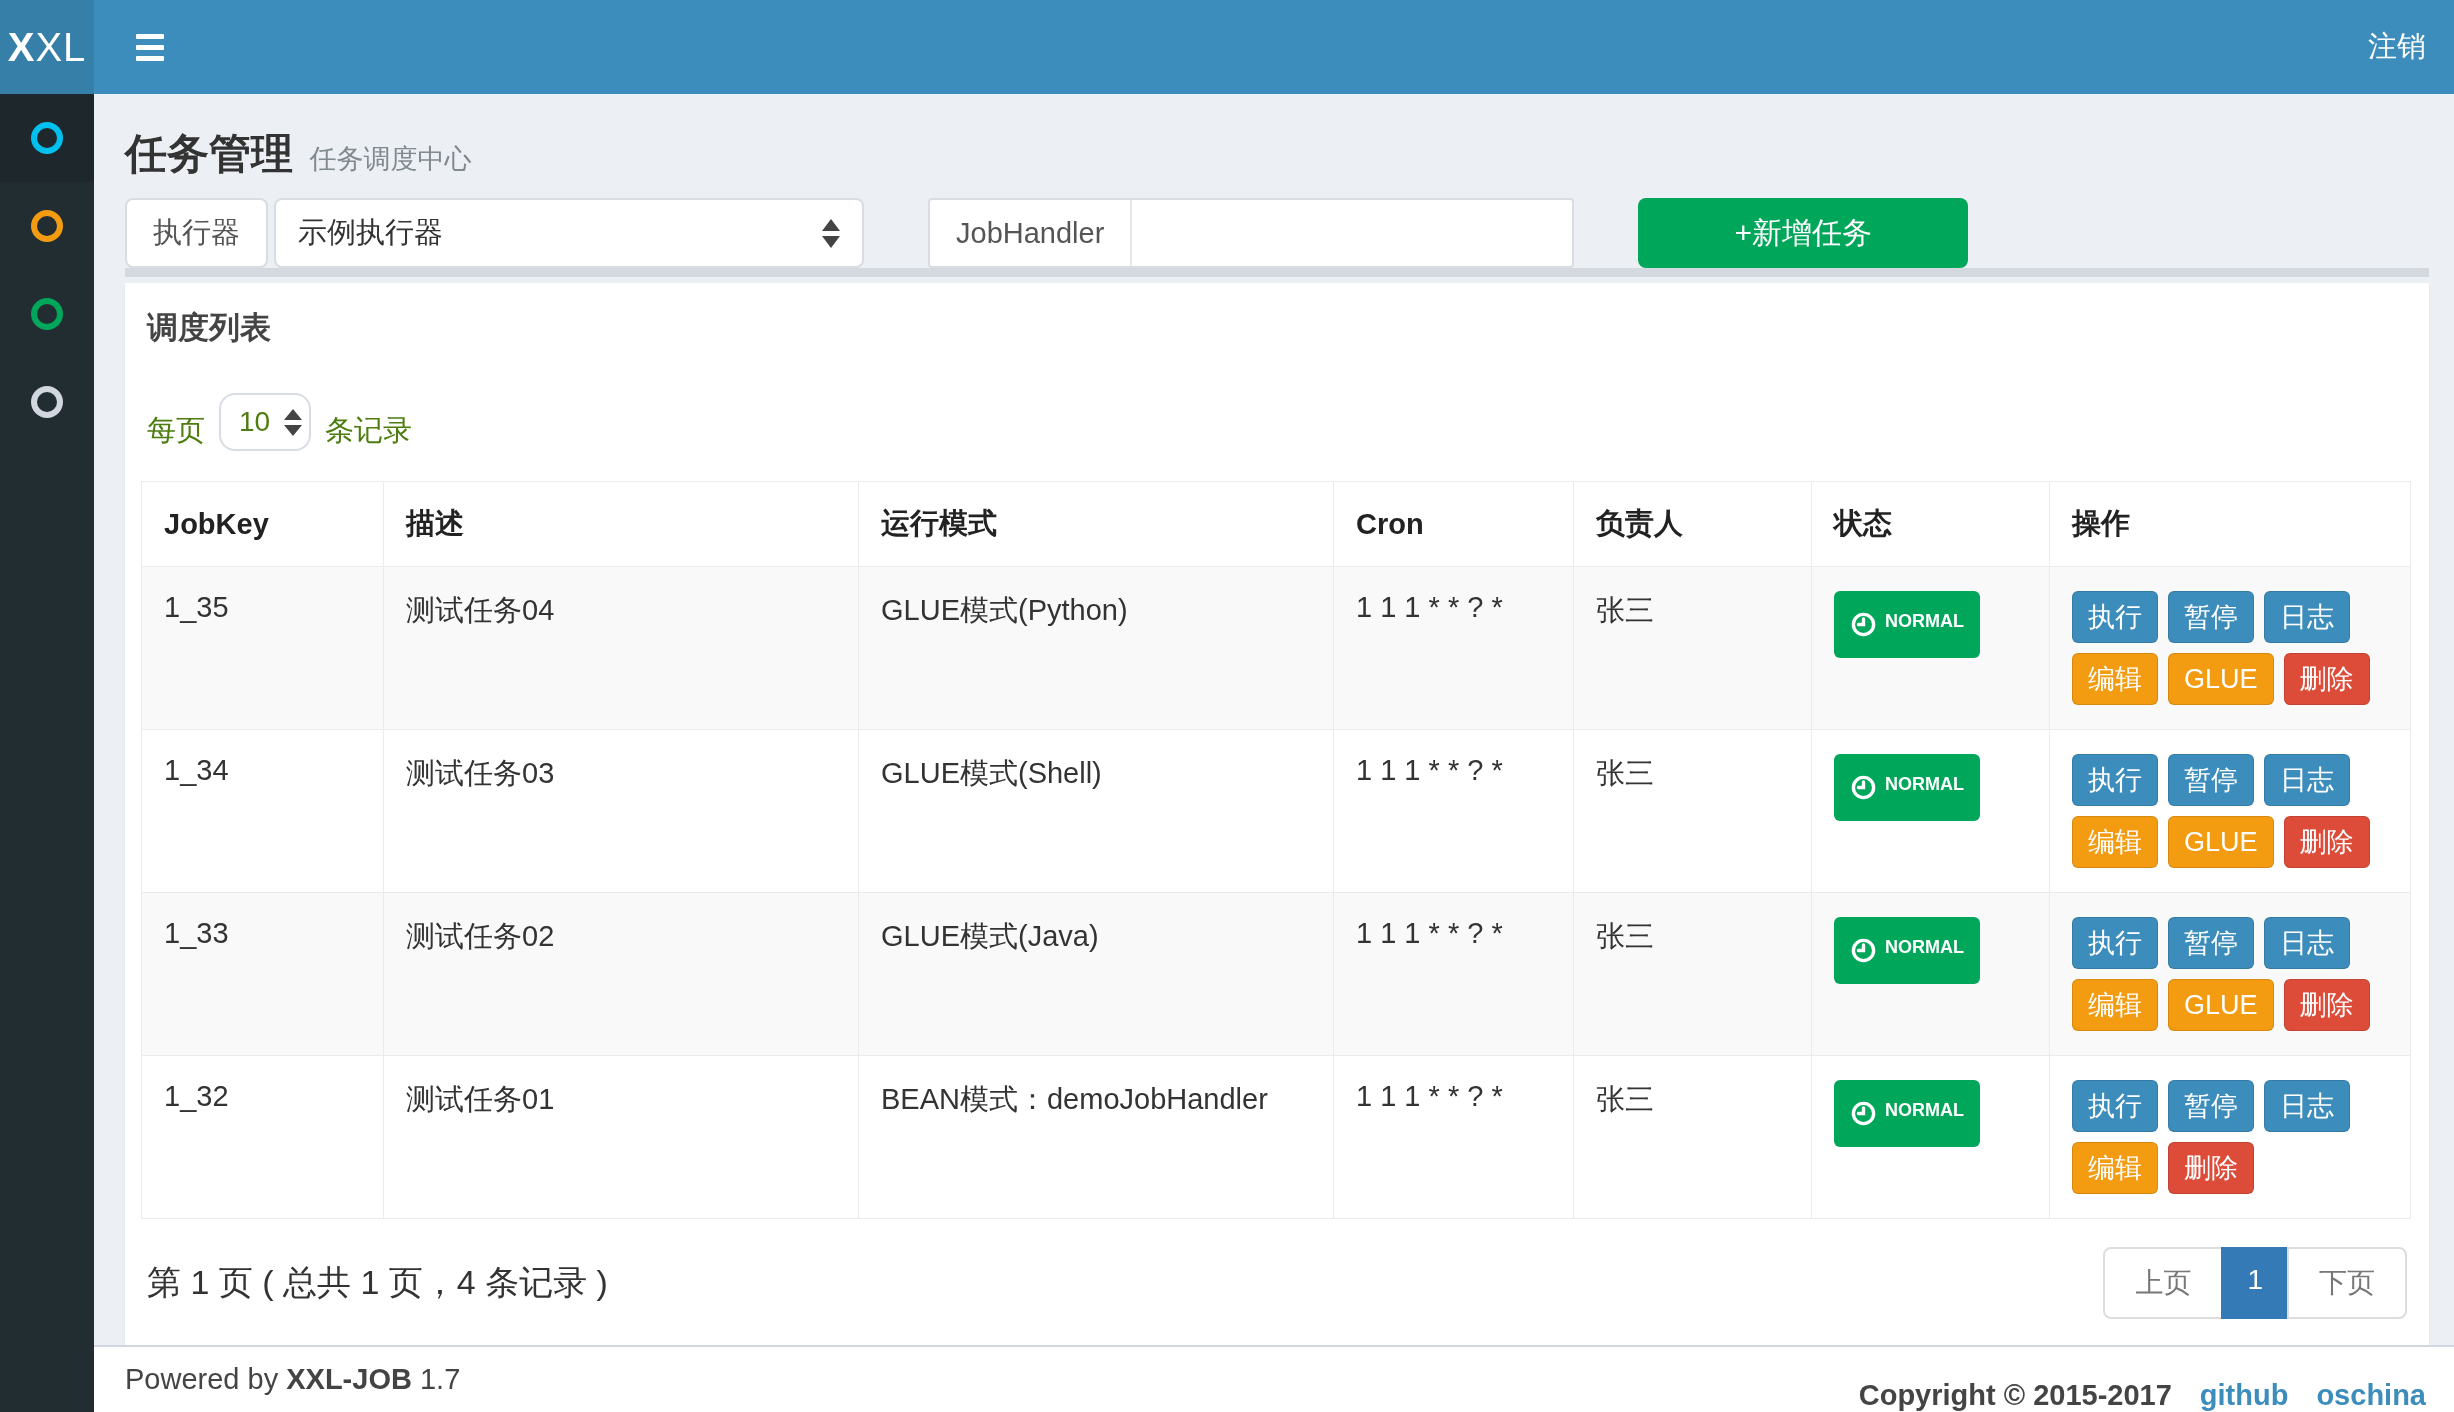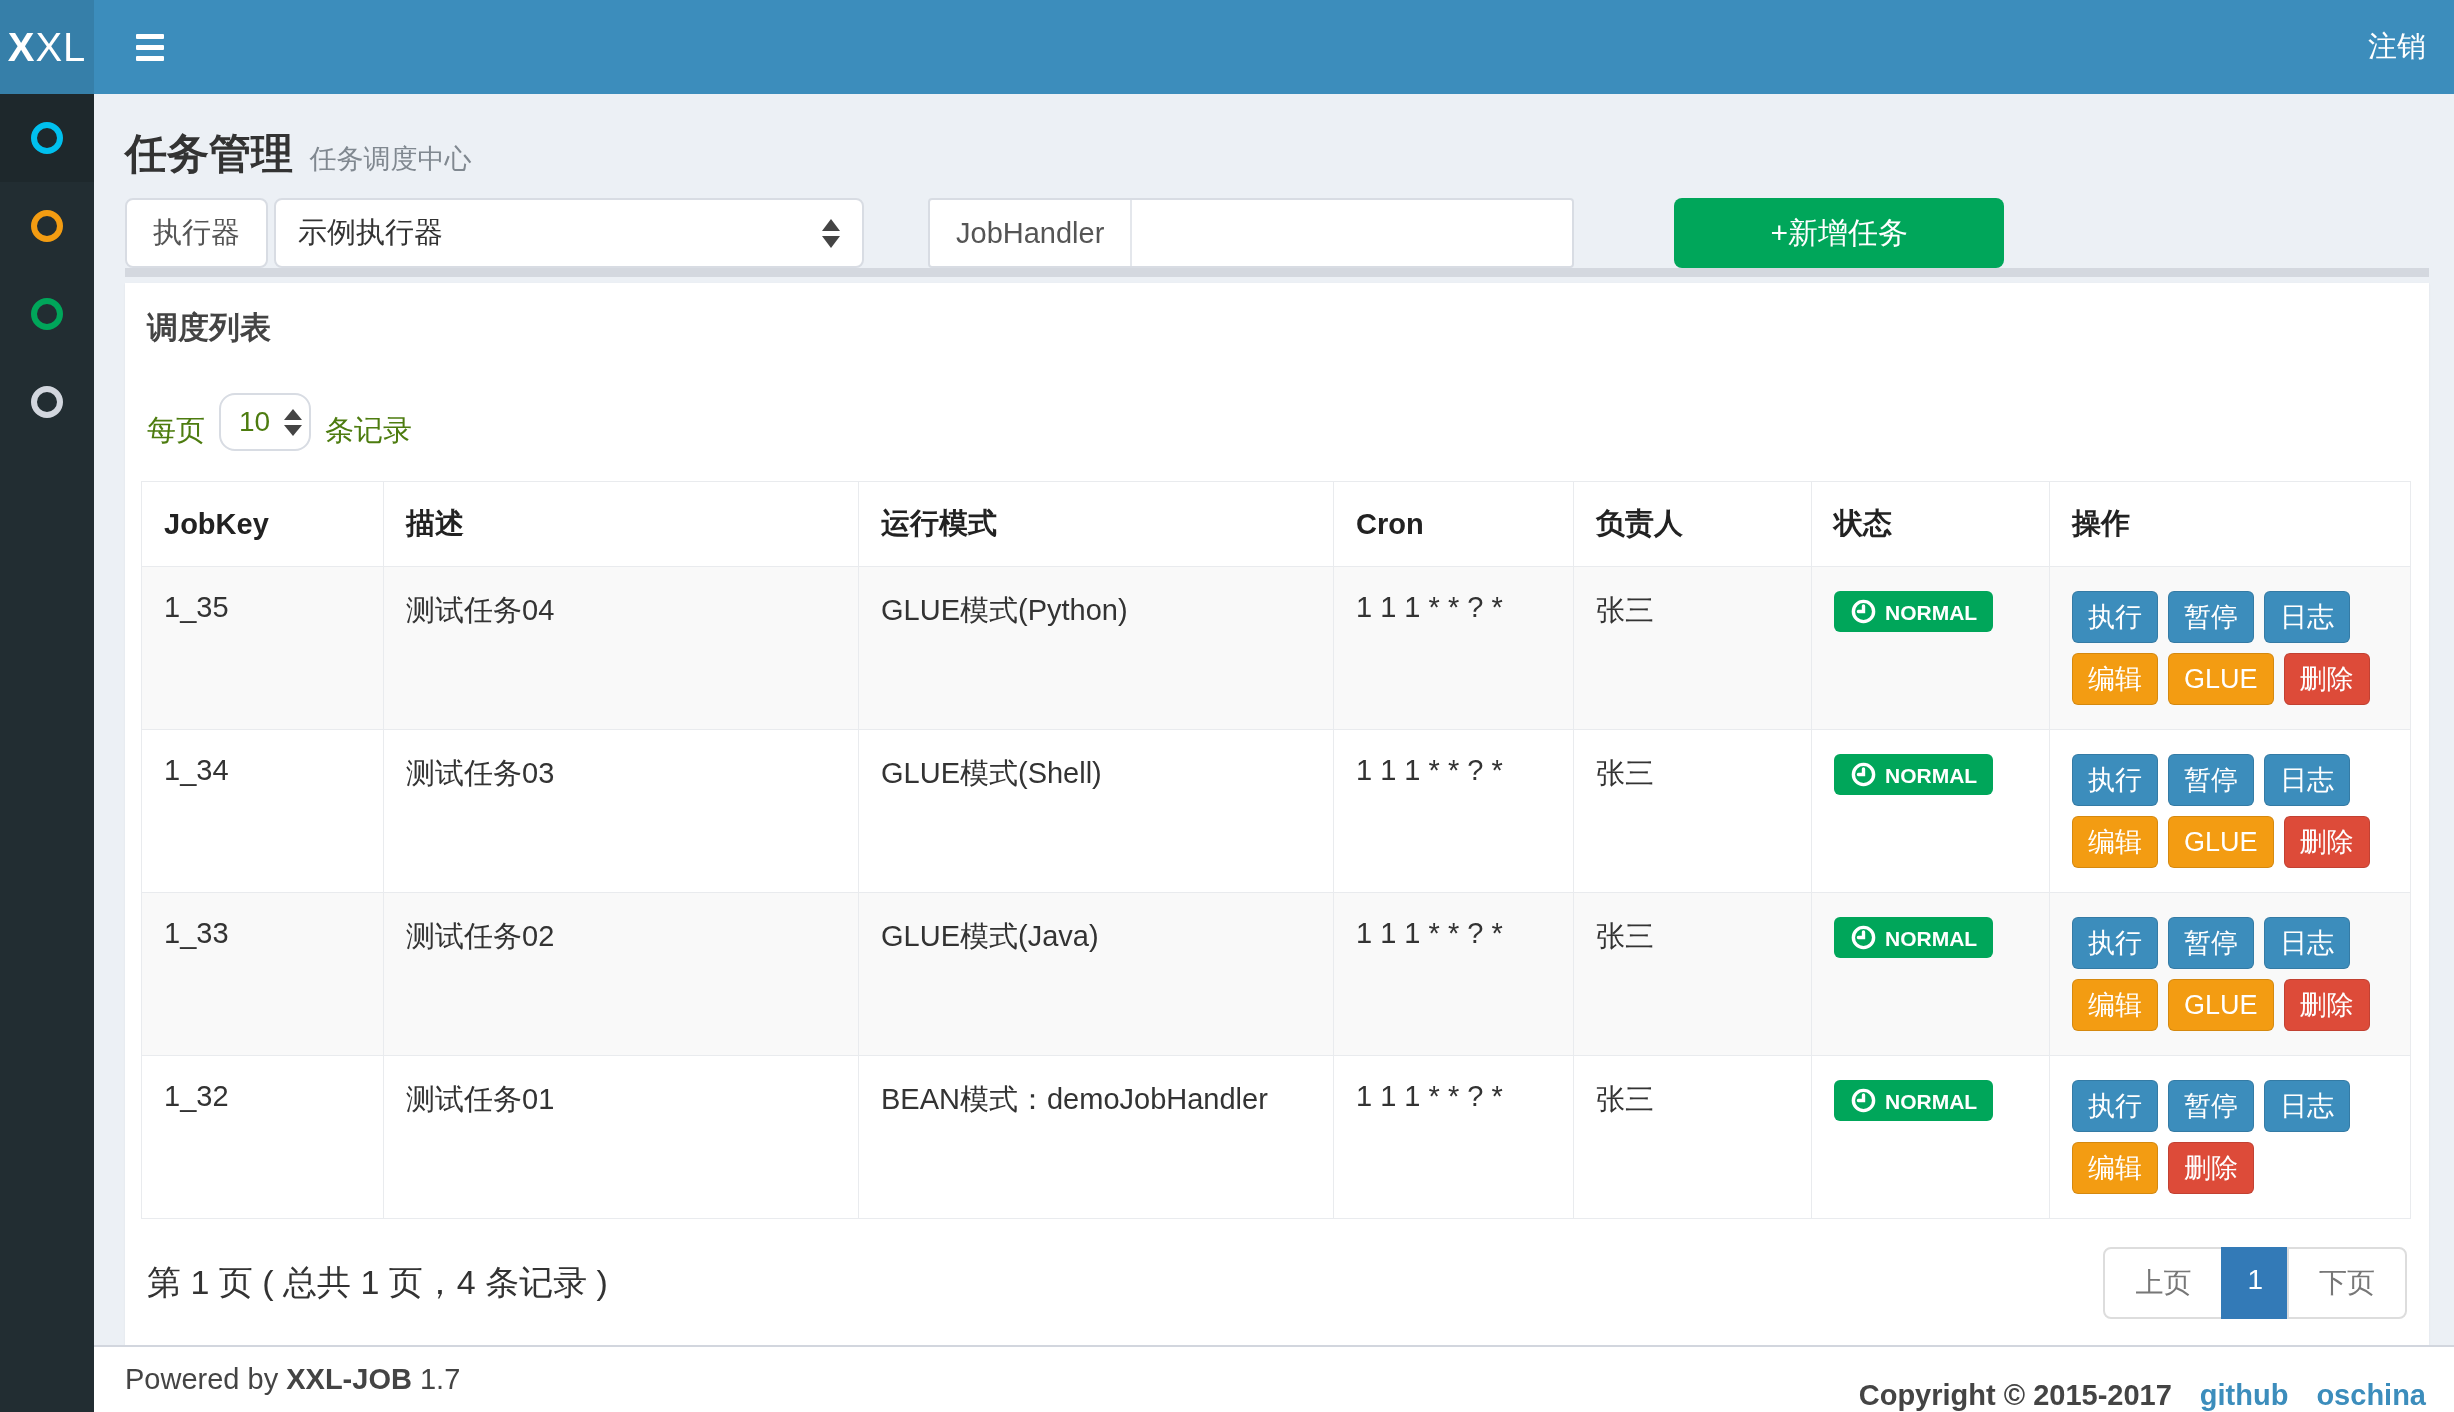--- a/index.html
+++ b/index.html
@@ -57,21 +57,21 @@
   .sel-arrows i.down { border-top: 12px solid #444; }
   .executor-select { width: 590px; margin-left: 6px; }
   .jh-group { display: flex; margin-left: 64px; height: 70px; border: 2px solid #d8dce3; border-radius: 4px; background: #fff; }
   .jh-addon { display: flex; align-items: center; padding: 0 26px; font-size: 29px; color: #555; border-right: 2px solid #e4e7ec; }
   .jh-input { border: none; outline: none; width: 440px; font-size: 29px; padding: 0 18px; border-radius: 4px; }
   .btn-big {
     height: 70px; width: 330px; border: none; border-radius: 8px; color: #fff;
     font-size: 30px; cursor: pointer; font-family: inherit;
   }
   .btn-search { background: var(--aqua, #00c0ef); margin-left: 68px; }
-  .btn-add { background: var(--green, #00a65a); margin-left: 100px; }
+  .btn-add { background: var(--green, #00a65a); margin-left: 64px; }
   .filter-shadow { height: 9px; background: #d4d8df; margin-top: 0; }
 
   
   .panel { background: #fff; margin-top: 6px; padding: 14px 16px 26px 16px; box-shadow: 0 1px 2px rgba(0,0,0,.06); }
   .panel-title { font-size: 31px; font-weight: 700; color: #444; padding: 10px 6px 0 6px; }
   .pagesize-row { display: flex; align-items: flex-end; margin-top: 44px; padding-left: 6px; font-size: 29px; color: #4d7c0f; }
   .select-mini {
     width: 92px; height: 58px; border: 2px solid #d8dce3; border-radius: 16px; background: #fff;
     display: flex; align-items: center; justify-content: space-between; padding: 0 12px 0 18px;
     font-size: 28px; margin: 0 14px; cursor: pointer;
@@ -80,23 +80,23 @@
   .select-mini .sel-arrows i.down { border-top-width: 11px; }
 
   table.jobs { border-collapse: collapse; width: 2269px; margin-top: 30px; table-layout: fixed; }
   .jobs th, .jobs td { border: 1px solid #e9ebee; text-align: left; font-size: 29px; }
   .jobs th { padding: 22px; font-weight: 700; color: #222; height: 75px; }
   .jobs td { padding: 24px 22px; vertical-align: top; color: #333; }
   .jobs tbody tr { height: 146px; }
   .jobs tbody tr:nth-child(odd) { background: #f9f9f9; }
 
   .badge-status {
-    display: inline-flex; align-items: flex-end; gap: 8px;
-    background: var(--green, #00a65a); color: #fff; font-weight: 700; font-size: 21px;
-    padding: 7px 16px; border-radius: 6px;
+    display: inline-flex; align-items: flex-start; gap: 8px;
+    background: var(--green, #00a65a); color: #fff; font-weight: 700; font-size: 18px;
+    padding: 20px 16px; border-radius: 6px;
   }
   .btn-line { display: flex; gap: 10px; }
   .btn-line + .btn-line { margin-top: 10px; }
   .btn-sm {
     border: 1px solid rgba(0,0,0,.12); border-radius: 6px; color: #fff; font-size: 27px;
     padding: 7px 15px; cursor: pointer; font-family: inherit; white-space: nowrap;
   }
   .btn-sm.primary { background: var(--primary, #3c8dbc); }
   .btn-sm.warning { background: var(--warning, #f39c12); }
   .btn-sm.danger  { background: var(--danger, #dd4b39); }

